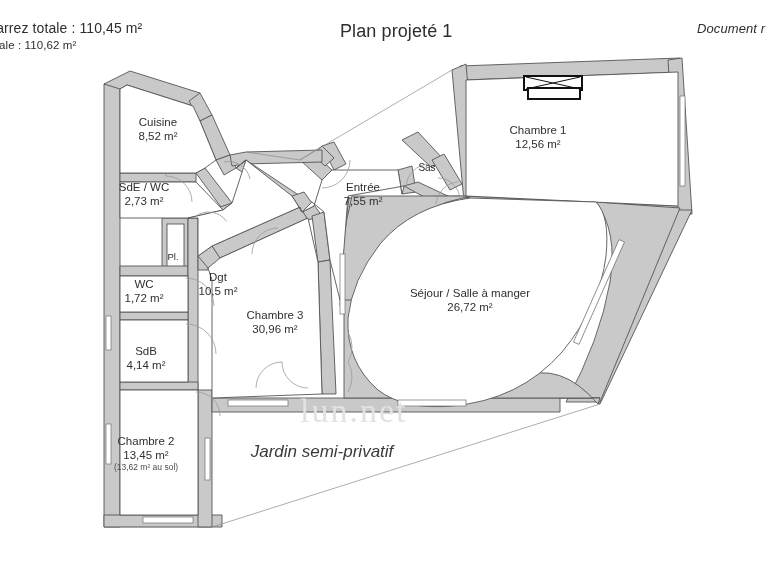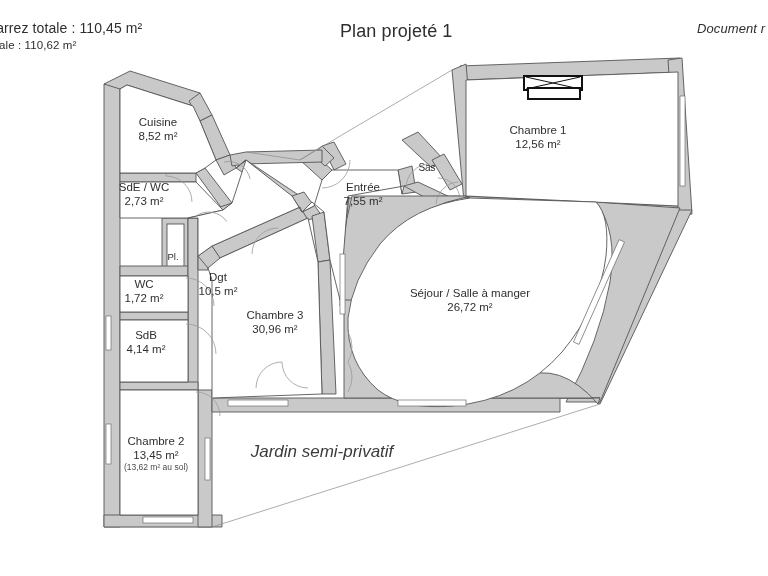--- a/index.html
+++ b/index.html
@@ -228,45 +228,46 @@
     <g>
       <path class="tline" d="M212,527 L600,404"></path>
       <path class="tline" d="M104,527 L212,527"></path>
       <path class="tline" d="M600,404 L600,404"></path>
       <path class="tline" d="M452,70 L330,142 L300,160"></path>
       <path class="tline" d="M322,146 L300,160"></path>
       <path class="tline" d="M246,152 L300,160"></path>
     </g>
   </svg>
 
+  <div id="watermark">lun.net</div>
 
   <div class="rm" id="lbl-cuisine" style="left: 158px; top: 129px;">
     <span class="nm">Cuisine</span>
     <span class="ar">8,52 m²</span>
   </div>
   <div class="rm" id="lbl-sde" style="left: 144px; top: 194px;">
     <span class="nm">SdE / WC</span>
     <span class="ar">2,73 m²</span>
   </div>
   <div class="rm xs" id="lbl-pl" style="left: 173px; top: 252px;">
     <span class="nm">Pl.</span>
   </div>
   <div class="rm" id="lbl-dgt" style="left: 218px; top: 238px; margin-top: 46px;">
     <span class="nm">Dgt</span>
     <span class="ar">10,5 m²</span>
   </div>
   <div class="rm" id="lbl-wc" style="left: 144px; top: 291px;">
     <span class="nm">WC</span>
     <span class="ar">1,72 m²</span>
   </div>
-  <div class="rm" id="lbl-sdb" style="left: 146px; top: 342px; text-align: center;">
+  <div class="rm" id="lbl-sdb" style="left: 146px; top: 358px; text-align: center;">
     <span class="nm">SdB</span>
     <span class="ar">4,14 m²</span>
   </div>
-  <div class="rm" id="lbl-ch2" style="left: 156px; top: 453px;">
+  <div class="rm" id="lbl-ch2" style="left: 146px; top: 453px;">
     <span class="nm">Chambre 2</span>
     <span class="ar">13,45 m²</span>
     <span class="sb">(13,62 m² au sol)</span>
   </div>
   <div class="rm" id="lbl-ch3" style="left: 275px; top: 322px;">
     <span class="nm">Chambre 3</span>
     <span class="ar">30,96 m²</span>
   </div>
   <div class="rm" id="lbl-entree" style="left: 363px; top: 194px;">
     <span class="nm">Entrée</span>

